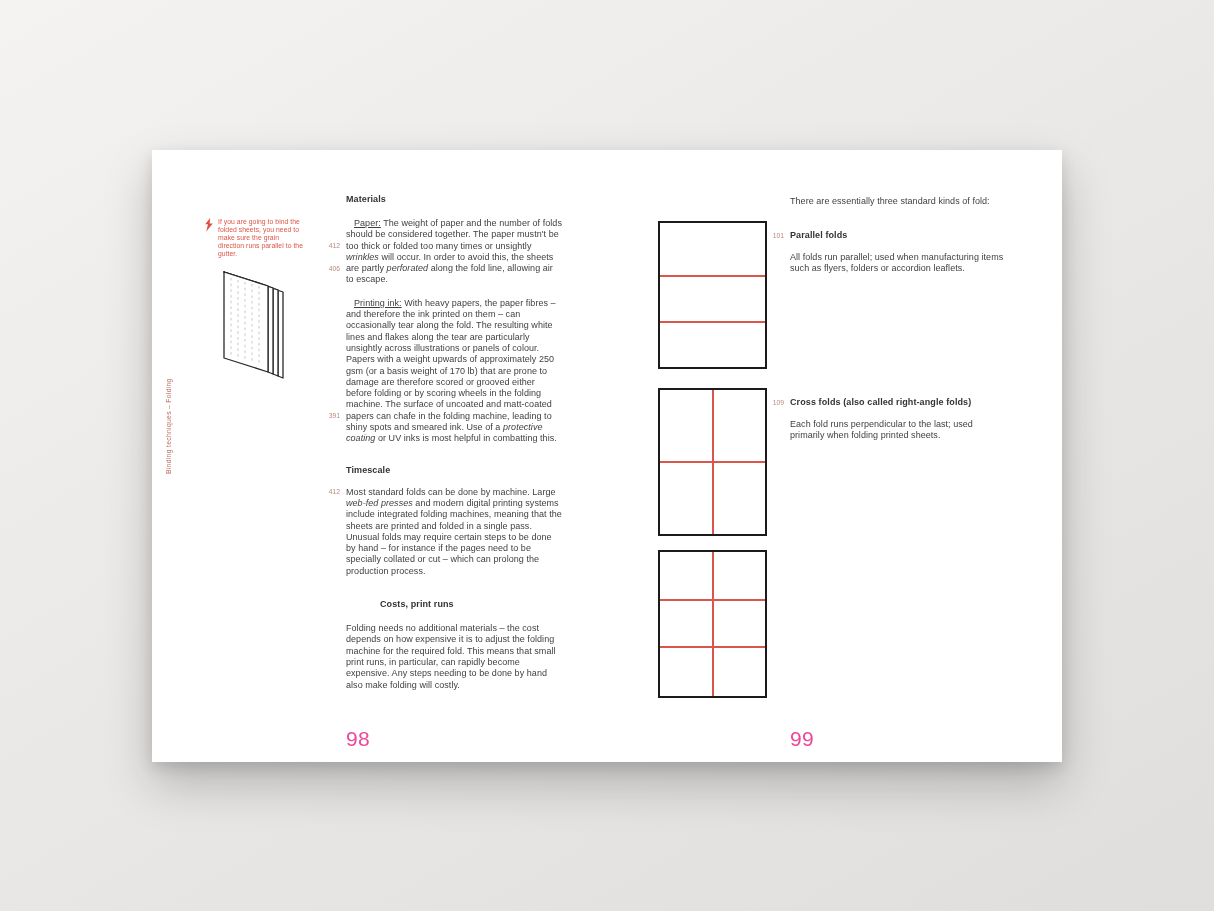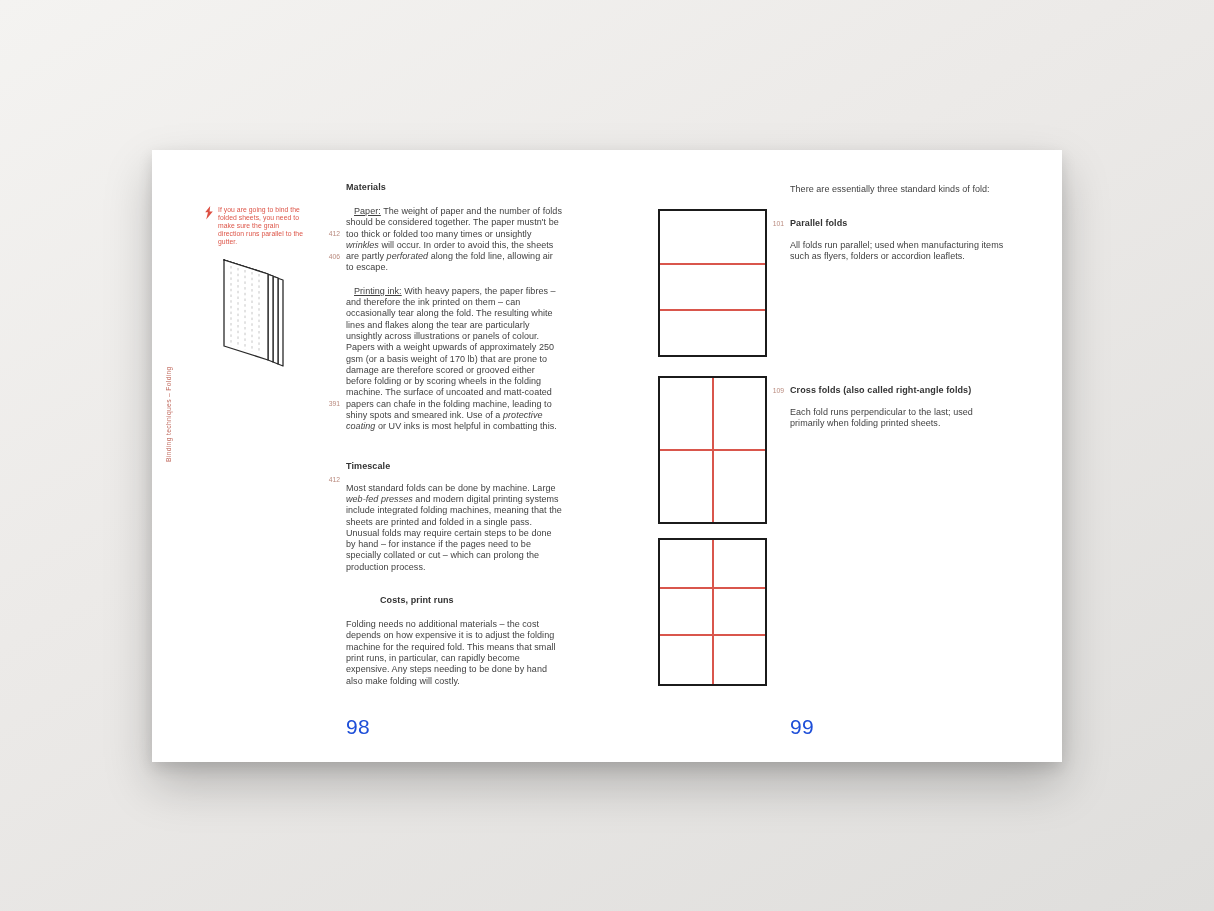--- a/index.html
+++ b/index.html
@@ -7,39 +7,39 @@
     width:1214px;height:911px;overflow:hidden;
     background:linear-gradient(150deg,#f4f3f1 0%,#eceae8 40%,#dfdedc 100%);
     font-family:"Liberation Sans", sans-serif;
     -webkit-font-smoothing:antialiased;
   }
   .spread{
     position:absolute;left:152px;top:150px;width:910px;height:612px;
     background:#ffffff;
     box-shadow:0 22px 45px rgba(0,0,0,.22), 0 6px 14px rgba(0,0,0,.12);
   }
-  .page{position:absolute;top:0;height:612px;}
+  .page{position:absolute;top:12px;height:612px;}
   .page-left{left:0;width:455px;}
   .page-right{left:455px;width:455px;}
   .col-wrap{position:absolute;left:194px;top:32px;width:216px;}
 
   h3{margin:0;font-size:9px;line-height:11px;font-weight:bold;color:#333;letter-spacing:.1px;}
   p{margin:0;font-size:9px;line-height:11.3px;color:#3f3f3f;letter-spacing:.05px;}
   .italic{font-style:italic;}
   .underline{text-decoration:underline;text-underline-offset:1px;padding-left:8px;}
 
-  .mt13{margin-top:13px;} .mt12{margin-top:12px;} .mt20{margin-top:28px;}
+  .mt13{margin-top:13px;} .mt12{margin-top:12px;} .mt20{margin-top:20px;}
   .mt11{margin-top:11px;} .mt22{margin-top:22px;margin-left:34px;}
 
   .margin-ref{
     position:absolute;left:-30px;width:24px;text-align:right;
     font-size:6.8px;line-height:11.3px;color:#b98a7e;
   }
 
-  .page-num{position:absolute;top:566px;font-size:21px;line-height:21px;color:#1d4ed8;letter-spacing:.2px;}
+  .page-num{position:absolute;top:566px;font-size:21px;line-height:21px;color:#ec4899;letter-spacing:.2px;}
 
   .note-icon{position:absolute;left:52px;top:56px;width:10px;height:14px;}
   .note-text{
     position:absolute;left:66px;top:56px;width:86px;
     font-size:6.8px;line-height:8px;color:#dd5548;letter-spacing:.05px;
   }
   .booklet{position:absolute;left:58px;top:106px;}
   .spine-label{
     position:absolute;left:16px;top:312px;width:0;height:0;
   }

